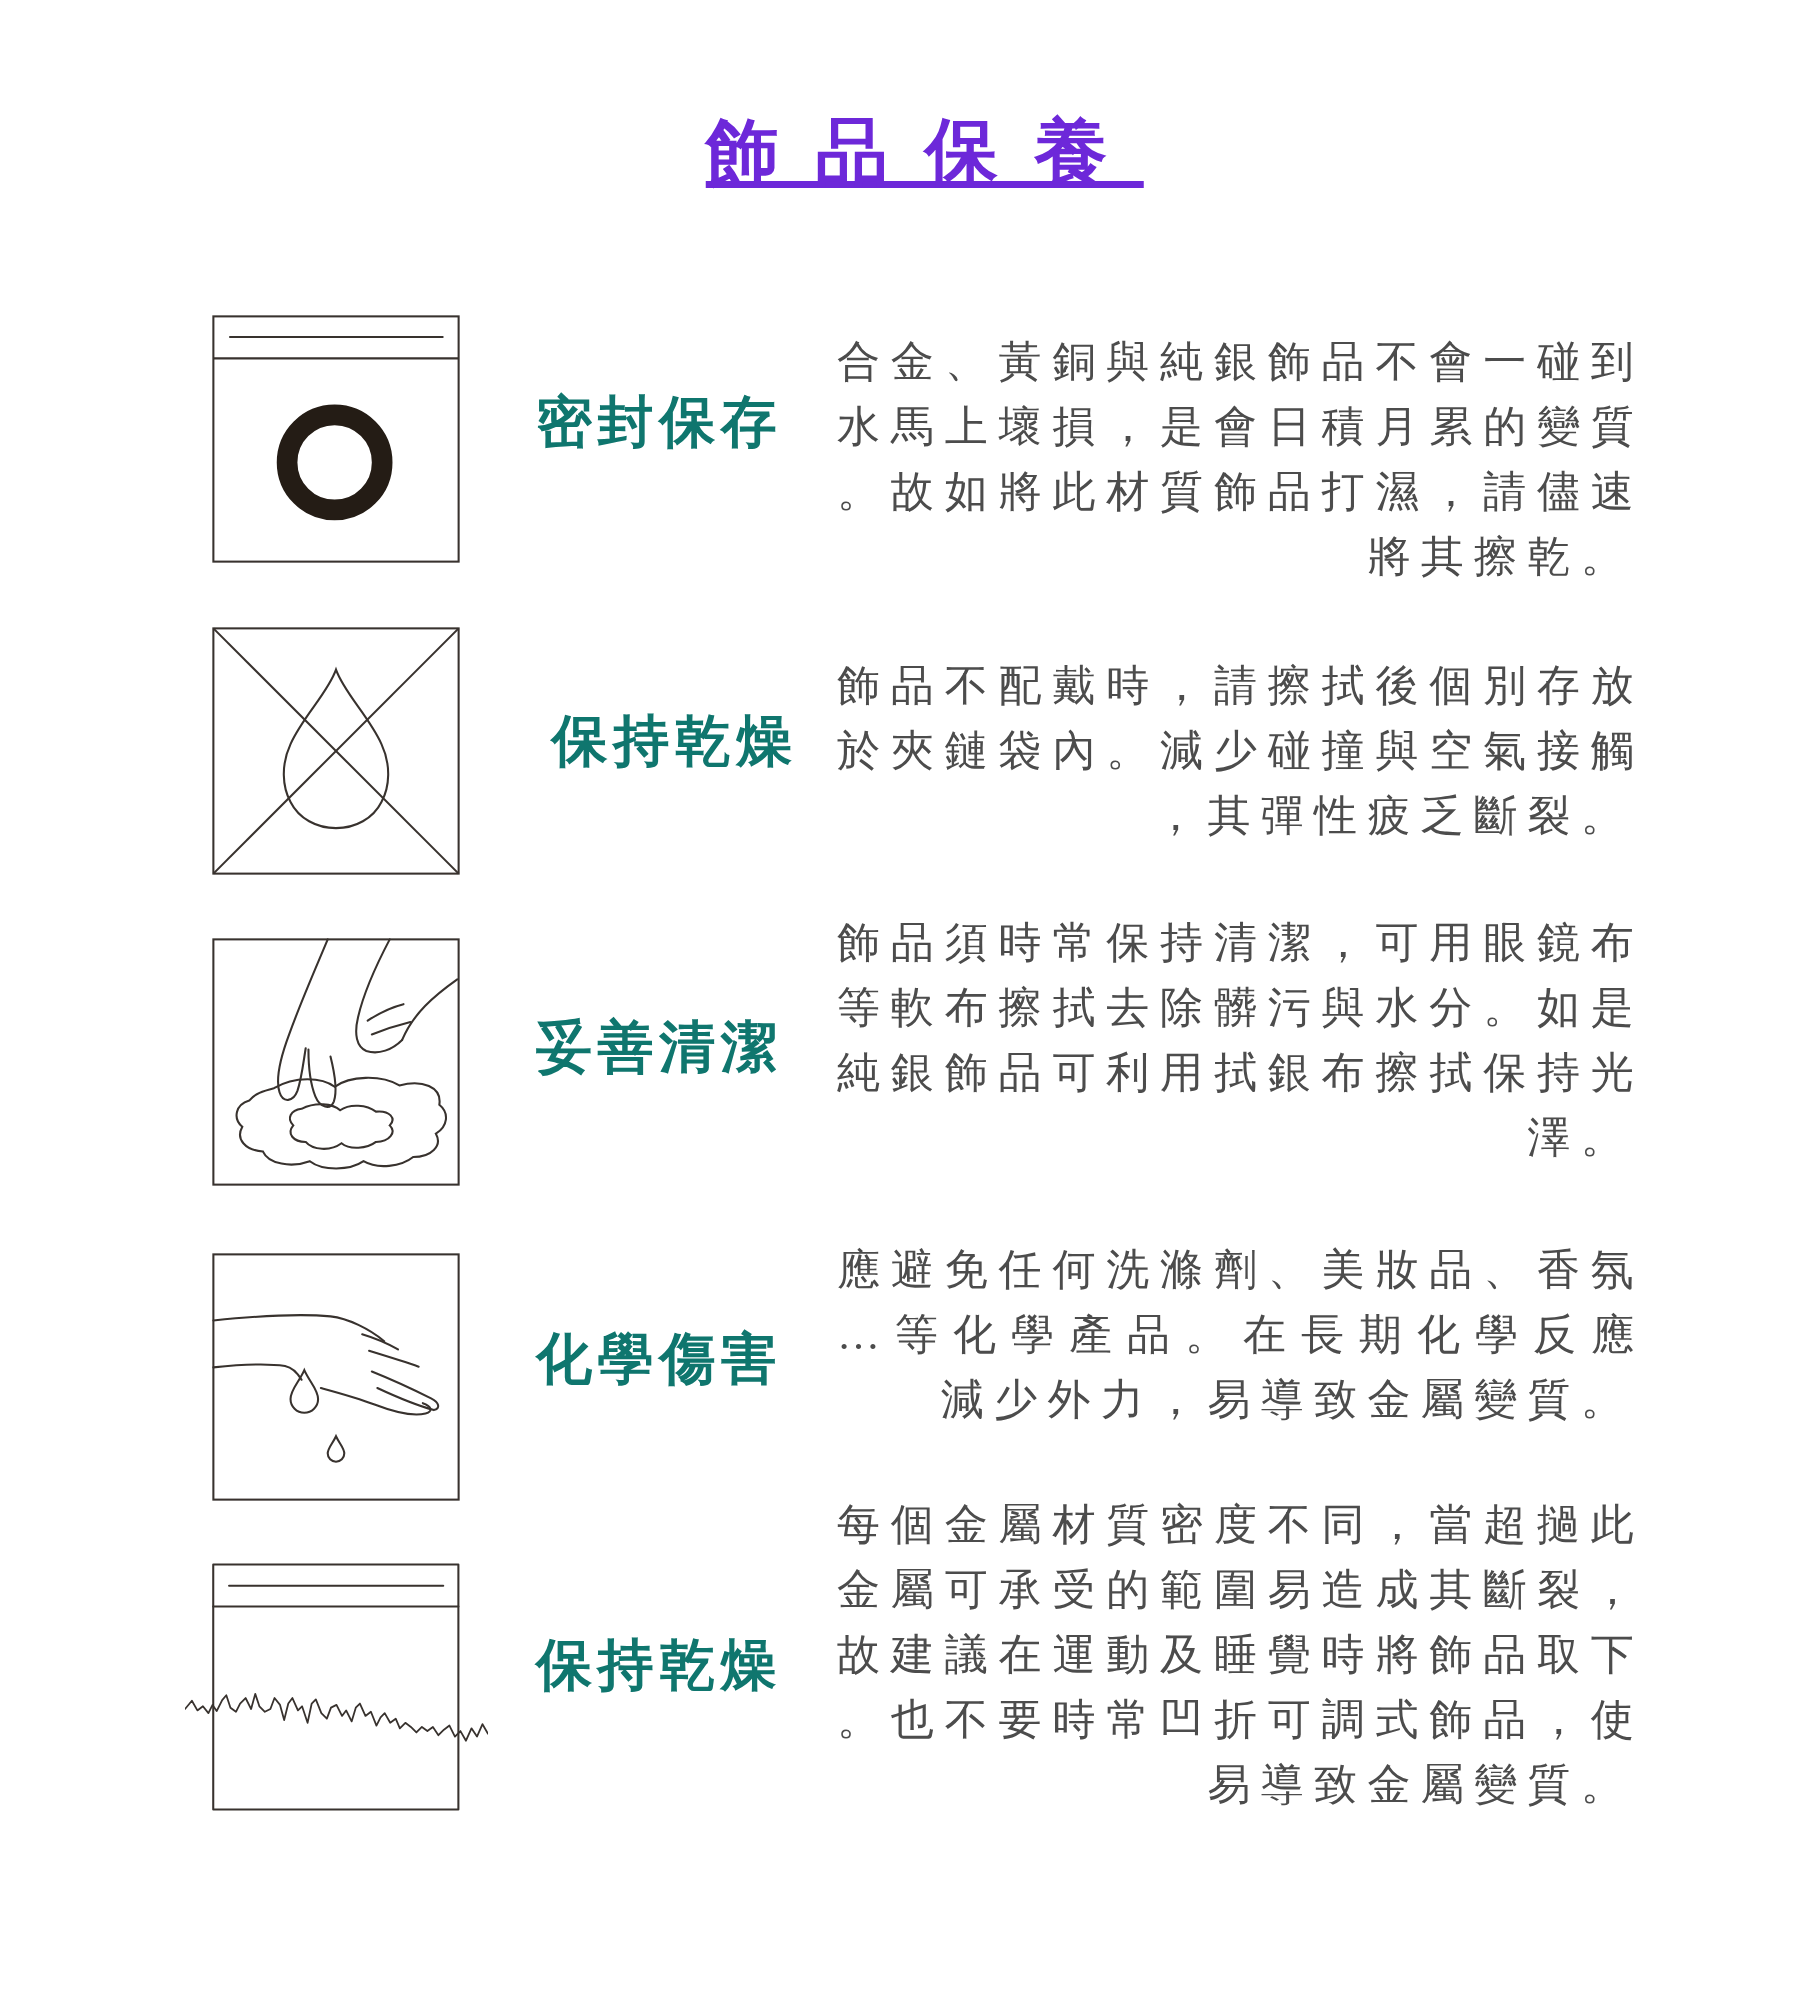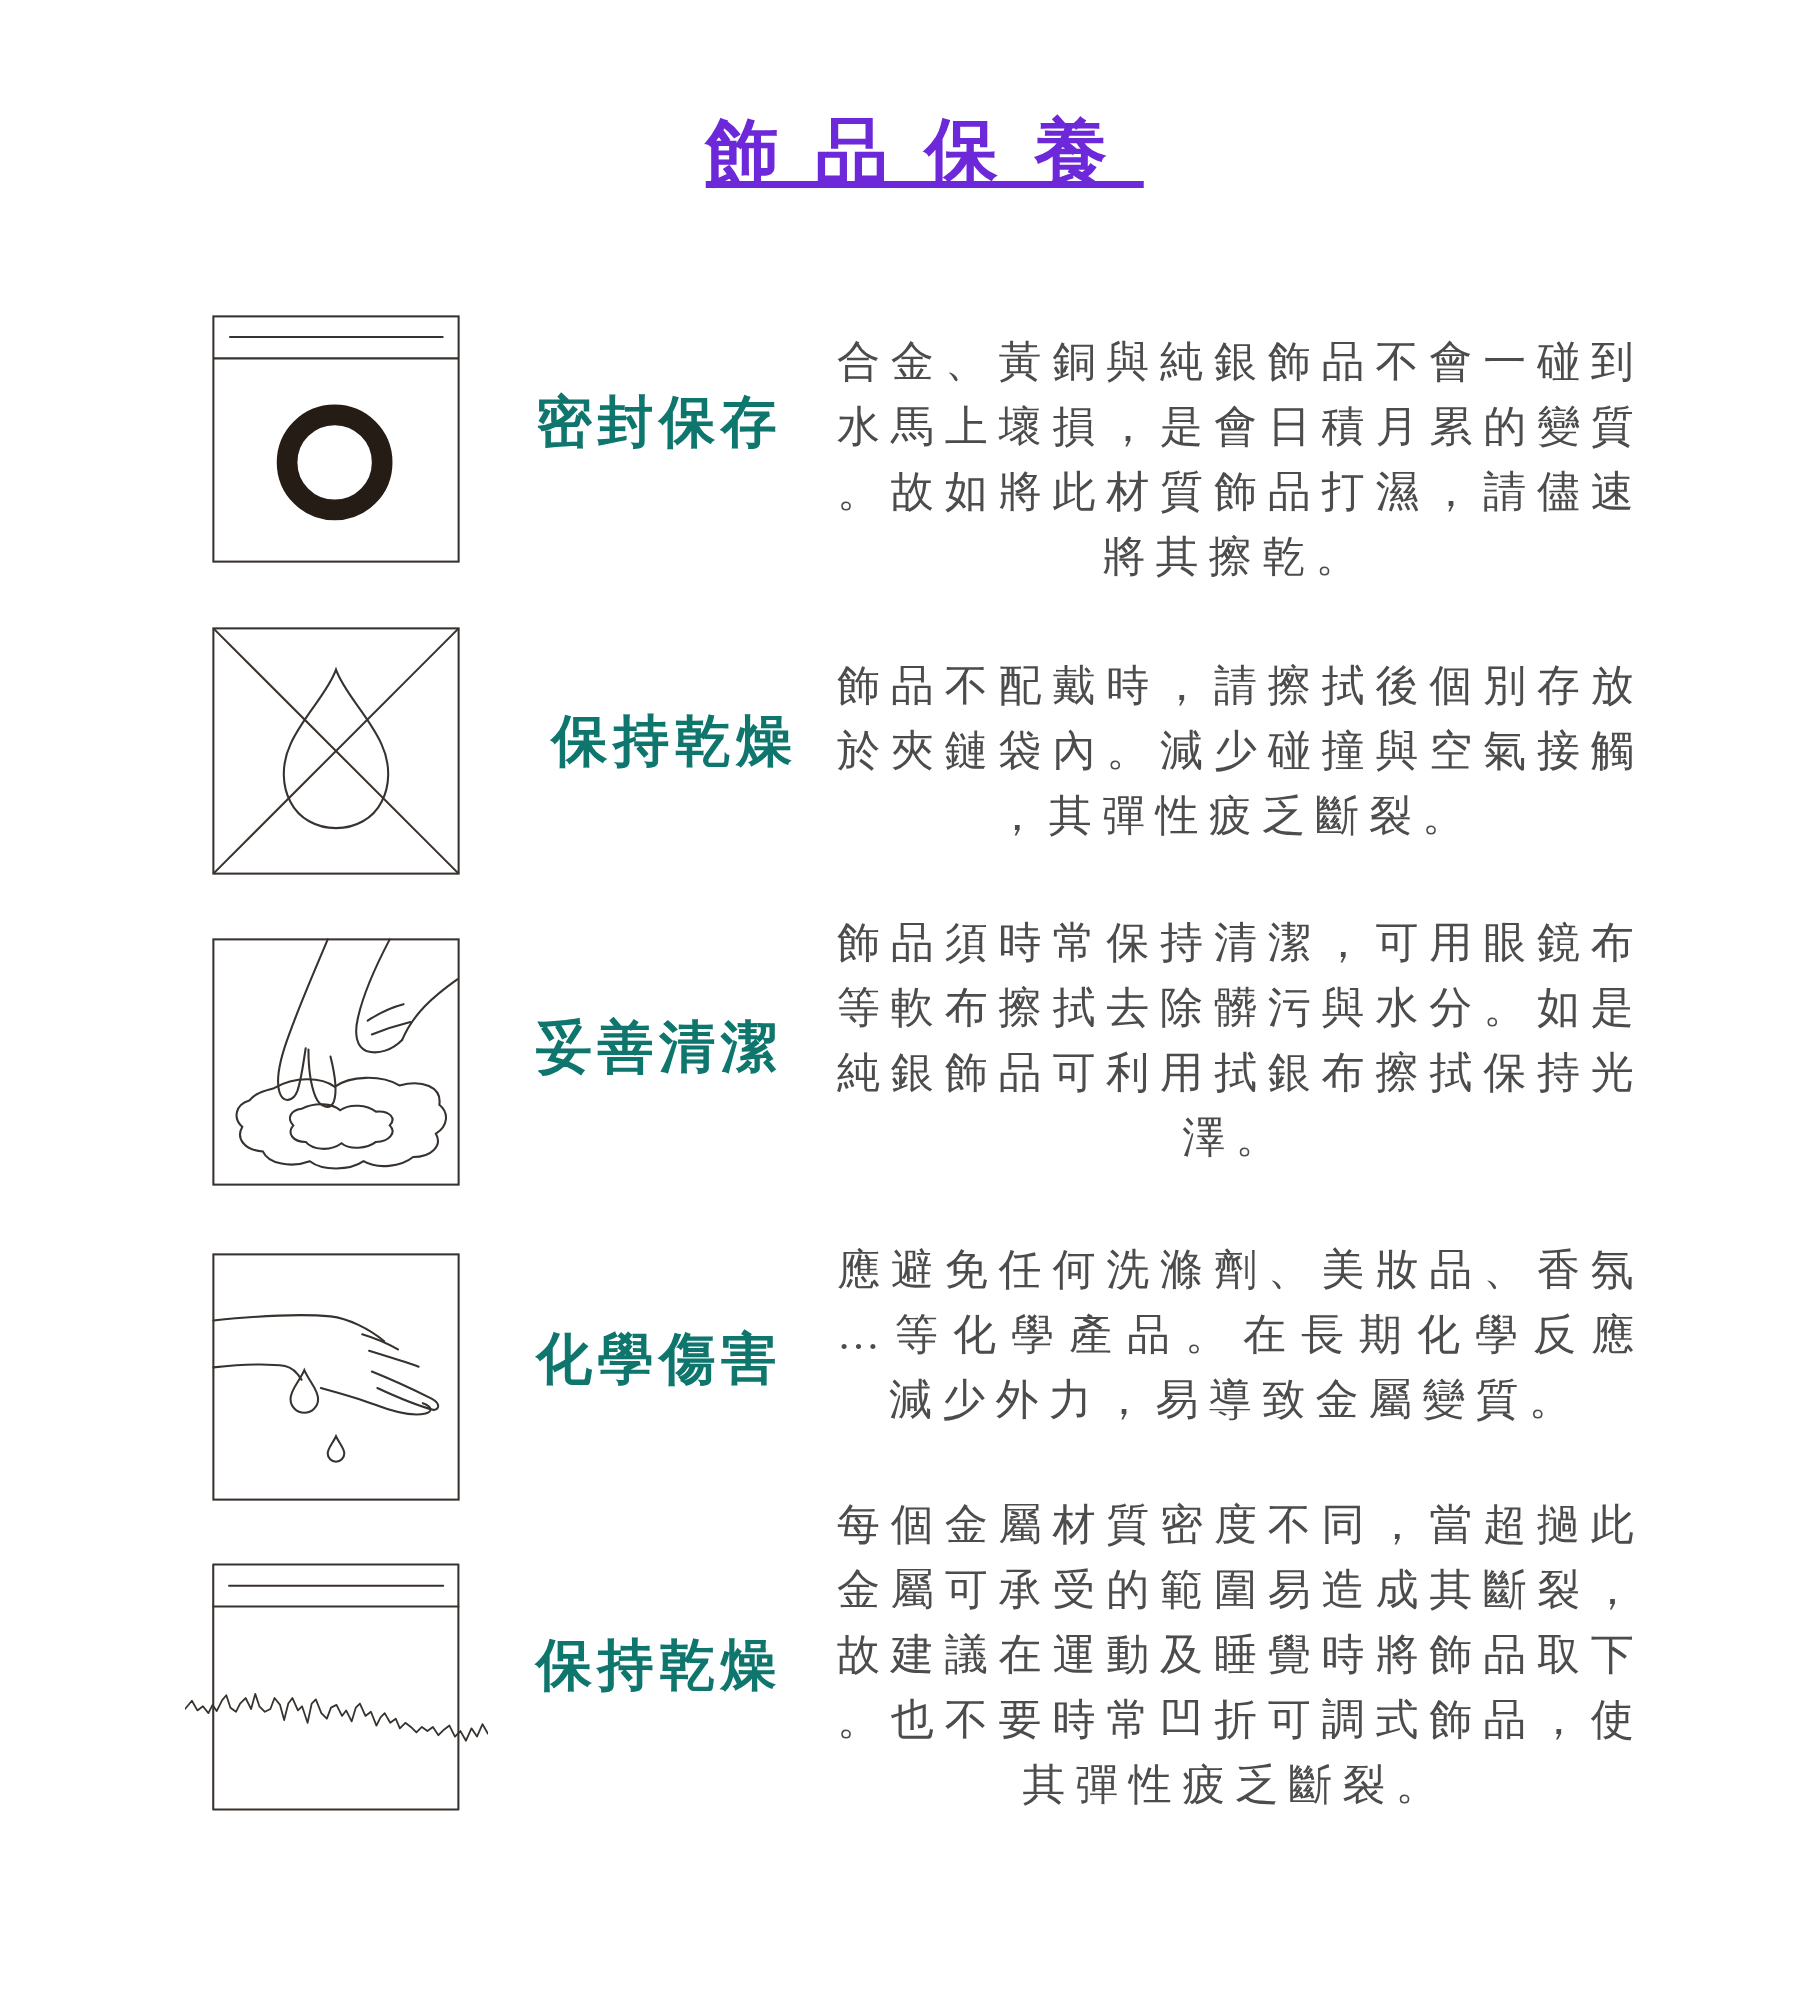--- a/index.html
+++ b/index.html
@@ -53,21 +53,21 @@
   #text-3 { top:910px; }
   #text-4 { top:1237px; }
   #text-5 { top:1492px; }
   .para-line {
     display:flex; justify-content:space-between;
     align-items:center; height:65px;
   }
   .para-line span { display:block; }
   .para-line.last {
     display:block; line-height:65px;
-    letter-spacing:0.24em; text-align:center;
+    letter-spacing:0.24em; text-align:right;
   }
 </style>
 </head>
 <body>
 
 <div id="canvas">
 
   <div id="title-wrap">
     <span class="title-text">飾品保養</span>
   </div>
@@ -376,17 +376,17 @@
         <span>凹</span>
         <span>折</span>
         <span>可</span>
         <span>調</span>
         <span>式</span>
         <span>飾</span>
         <span>品</span>
         <span>，</span>
         <span>使</span>
       </div>
-      <div class="para-line last">其彈性疲乏斷裂。</div>
+      <div class="para-line last">易導致金屬變質。</div>
     </div>
 
 </div>
 
 
 </body></html>

